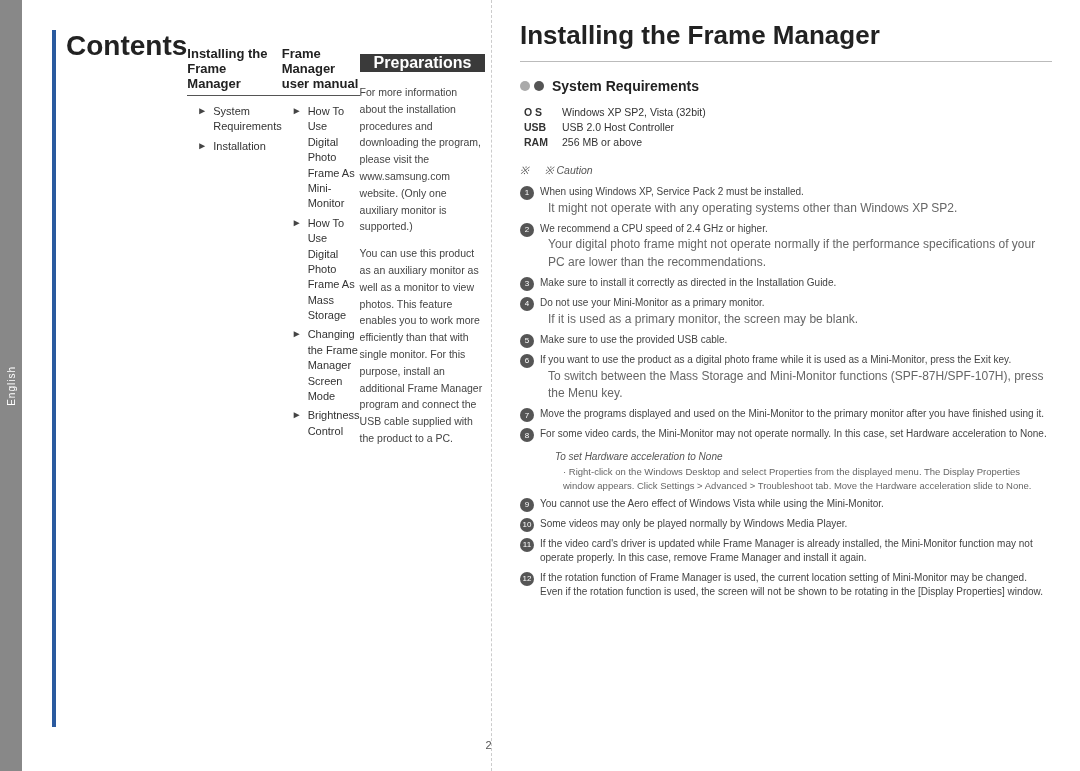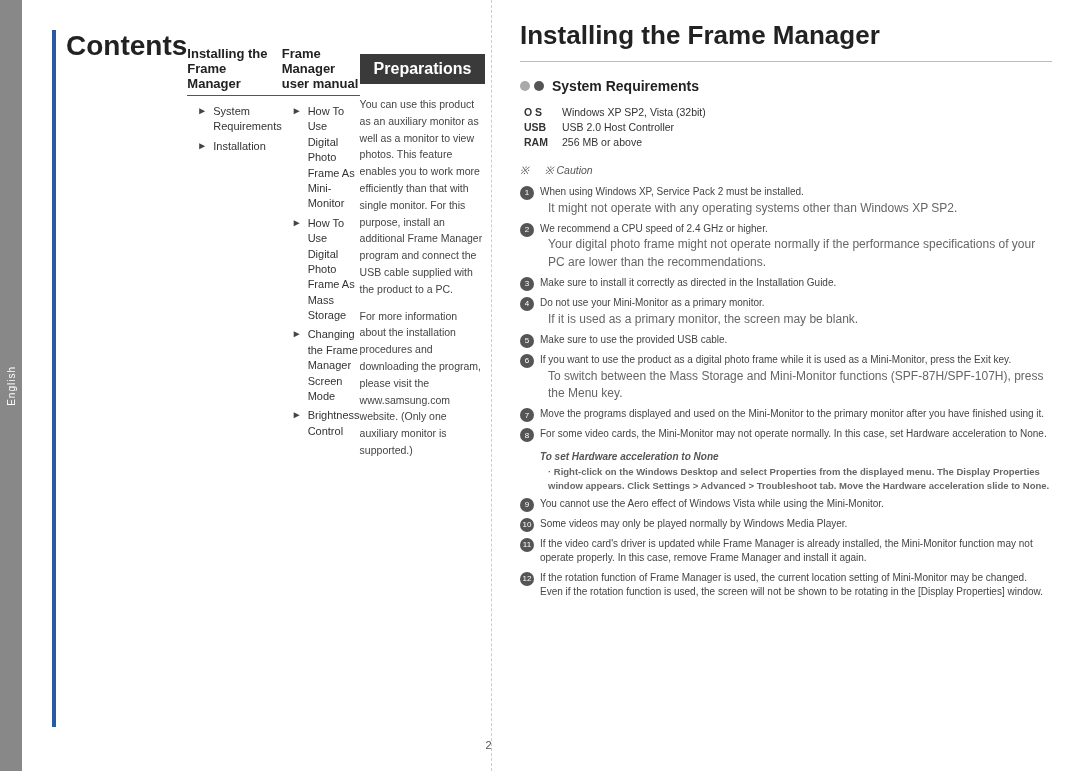--- a/index.html
+++ b/index.html
@@ -93,21 +93,21 @@
 
     
     .preparations-block {
       margin-top: 24px;
     }
     .preparations-header {
       background: #3a3a3a;
       color: #fff;
       font-size: 16px;
       font-weight: bold;
-      padding: 6px 14px;
+      padding: 0 14px;
       margin-bottom: 12px;
     }
     .preparations-body {
       font-size: 10.5px;
       color: #444;
       line-height: 1.6;
     }
     .preparations-body p {
       margin-bottom: 10px;
     }
@@ -229,24 +229,23 @@
       color: #444;
     }
     .num-text .sub-indent {
       margin-left: 8px;
       color: #666;
       font-size: 12px;
     }
 
     
     .sub-note {
-      margin-left: 20px;
+      margin-left: 35px;
       margin-top: 4px;
       border-left: none;
-      font-weight: bold;
     }
     .sub-note-title {
       font-size: 10px;
       color: #555;
       margin-bottom: 3px;
       font-style: italic;
     }
     .sub-note-items {
       font-size: 9.5px;
       color: #666;
@@ -296,22 +295,22 @@
     </div>
     <div class="toc-item">
       <span class="toc-arrow">►</span>
       <span class="toc-text">Brightness Control</span>
     </div>
   </div>
 
   <div class="preparations-block">
     <div class="preparations-header">Preparations</div>
     <div class="preparations-body">
+      <p>For more information about the installation procedures and downloading the program, please visit the www.samsung.com website. (Only one auxiliary monitor is supported.)</p>
       <p>You can use this product as an auxiliary monitor as well as a monitor to view photos. This feature enables you to work more efficiently than that with single monitor. For this purpose, install an additional Frame Manager program and connect the USB cable supplied with the product to a PC.</p>
-      <p>For more information about the installation procedures and downloading the program, please visit the www.samsung.com website. (Only one auxiliary monitor is supported.)</p>
     </div>
   </div>
 
   <div class="page-number">2</div>
 </div>
 
 <div class="right-panel">
 
   <div class="installing-title">Installing the Frame Manager</div>
 

